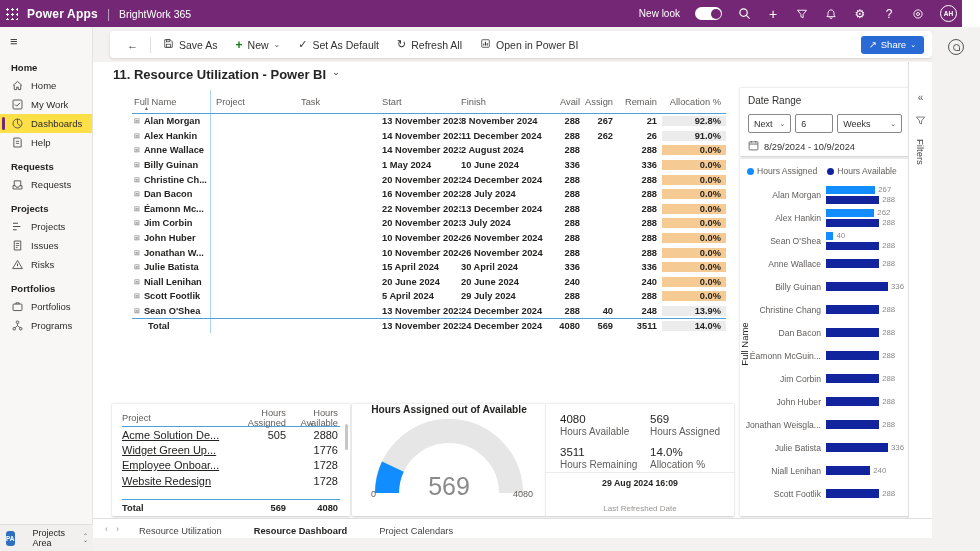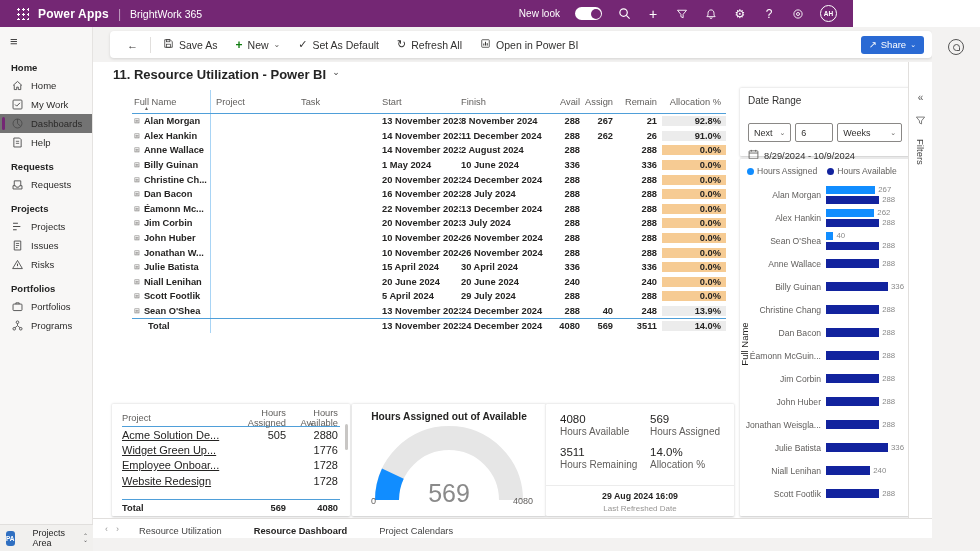--- a/index.html
+++ b/index.html
@@ -1,38 +1,38 @@
 <!DOCTYPE html>
 <html><head>
 <meta charset="utf-8">
 <style>
   *{margin:0;padding:0;box-sizing:border-box}
   body{font-family:"Liberation Sans","DejaVu Sans",sans-serif;background:#e8e8e8}
   .screen{position:relative;width:980px;height:551px;background:#fff;overflow:hidden}
 
   
-  .topbar{position:absolute;left:0;top:0;width:853px;height:27px;background:#742774;display:flex;align-items:center;justify-content:space-between;padding:0 16px;color:#fff}
+  .topbar{position:absolute;left:0;top:0;width:962px;height:27px;background:#742774;display:flex;align-items:center;justify-content:space-between;padding:0 5px;color:#fff}
   .tb-left{display:flex;align-items:center;gap:9px}
   .waffle{width:13px;height:13px;background-image:radial-gradient(circle,#fff 1.1px,transparent 1.3px);background-size:5px 5px;cursor:pointer}
   .app-name{font-size:12px;font-weight:700;letter-spacing:.2px}
   .hdr-div{opacity:.55;font-size:12px}
   .env-name{font-size:10.5px}
   .tb-right{display:flex;align-items:center;gap:15px}
   .newlook-lbl{font-size:10px}
   .toggle{width:27px;height:13px;background:#fff;border-radius:8px;position:relative;cursor:pointer}
   .toggle .knob{position:absolute;right:1.5px;top:1.5px;width:10px;height:10px;border-radius:50%;background:#742774}
   .hicon{width:14px;height:14px;display:flex;align-items:center;justify-content:center;font-size:12px;color:#fff;cursor:pointer}
   .avatar{width:17px;height:17px;border:1px solid #fff;border-radius:50%;font-size:6.5px;font-weight:700;display:flex;align-items:center;justify-content:center;cursor:pointer}
 
   
   .sidebar{position:absolute;left:0;top:27px;width:93px;height:497px;background:#f8f7f6;border-right:1px solid #e5e3e1}
   .hamburger{font-size:13px;color:#444;padding:7px 0 4px 10px;cursor:pointer}
   .nav-group-header{font-size:9.5px;font-weight:700;color:#242424;padding:9px 0 3px 11px}
   .nav-item{display:flex;align-items:center;gap:7px;height:19px;padding-left:11px;font-size:9.5px;color:#2b2a29;cursor:pointer;position:relative}
-  .nav-item.selected{background:#737373}
+  .nav-item.selected{background:#fde047}
   .nav-item.selected::before{content:"";position:absolute;left:2px;top:3px;bottom:3px;width:2.5px;background:#742774;border-radius:2px}
   .nav-ico{width:13px;height:13px;display:flex}
   .env-picker{position:absolute;left:0;top:524px;width:93px;height:27px;background:#f1f0ee;border-top:1px solid #e1dfdd;display:flex;align-items:center;gap:18px;padding:0 6px;cursor:pointer}
   .pa-badge{width:15px;height:15px;border-radius:3px;background:#2f6fc1;color:#fff;font-size:6.5px;font-weight:700;display:flex;align-items:center;justify-content:center}
   .env-lbl{font-size:9px;color:#242424;flex:1}
   .env-chev{display:flex;flex-direction:column;font-size:6px;line-height:4px;color:#555}
 
   
   .toolbar-strip{position:absolute;left:93px;top:27px;width:839px;height:35px;background:#f3f2f1}
   .toolbar{position:absolute;left:17px;top:4px;width:822px;height:27px;background:#fff;border-radius:4px;box-shadow:0 1px 3px rgba(0,0,0,.13);display:flex;align-items:center;padding:0 8px}
@@ -71,21 +71,21 @@
   .alloc-orange{background:#f6cb93}
   .alloc-gray{background:#ececec}
   .selcell{background:#d9d9d9}
   .trow.total{border-top:1px solid #4f9fd9}
   .trow.total .c-name{padding-left:16px}
 
   
   .card{position:absolute;background:#fff;box-shadow:0 0.5px 2.5px rgba(0,0,0,.22);border-radius:1px}
   .dr-card{left:647px;top:26px;width:170px;height:68px;padding:7px 8px}
   .dr-title{font-size:10px;color:#323130}
-  .dr-controls{display:flex;gap:4px;margin-top:17px}
+  .dr-controls{display:flex;gap:4px;margin-top:8px}
   .select,.dr-input{border:1px solid #8a8886;border-radius:2px;height:19px;font-size:9px;color:#323130;display:flex;align-items:center;justify-content:space-between;padding:0 5px;background:#fff;cursor:pointer}
   .dr-input{width:38px;font-family:inherit}
   .sel-next{width:44px}.sel-weeks{width:66px}
   .select .chev{font-size:7px;color:#605E5C}
   .dr-range{display:flex;align-items:center;gap:5px;margin-top:7px;font-size:9.3px;color:#323130}
 
   .chart-card{left:647px;top:97px;width:170px;height:357px;padding-top:7px}
   .legend{display:flex;gap:10px;font-size:8.6px;color:#605E5C;padding-left:7px;align-items:center}
   .leg-item{display:flex;align-items:center;gap:3px}
   .dot{width:7px;height:7px;border-radius:50%}
@@ -106,30 +106,30 @@
   .p-head{display:flex;height:18px;align-items:center;font-size:9.3px;color:#605E5C;border-bottom:1px solid #4f9fd9;position:relative}
   .p-c1{width:106px}.p-c2{width:58px;text-align:right}.p-c3{width:52px;text-align:right}
   .p-head .sort{position:absolute;right:26px;top:12px;font-size:5px}
   .p-rows{height:72px;overflow:hidden}
   .prow{display:flex;height:15.3px;align-items:center;font-size:11px;color:#252423}
   .prow a{color:#252423;text-decoration:underline;cursor:pointer}
   .p-total{display:flex;height:16px;align-items:center;font-size:9.3px;font-weight:700;color:#252423;border-top:1px solid #4f9fd9}
   .p-scroll{position:absolute;right:2px;top:20px;width:3px;height:26px;background:#c8c6c4;border-radius:2px;cursor:pointer}
 
   .gauge-card{left:259px;top:342px;width:194px;height:112px}
-  .g-title{text-align:center;font-size:10.2px;font-weight:700;color:#252423;margin-top:7px}
+  .g-title{text-align:center;font-size:10.2px;font-weight:700;color:#252423;}
   .g-wrap{display:flex;justify-content:center;margin-top:2px}
 
   .stats-card{left:453px;top:342px;width:188px;height:112px}
   .stats-grid{display:grid;grid-template-columns:90px 1fr;padding:9px 0 0 14px;row-gap:9px}
   .stat-val{font-size:11.5px;color:#252423}
   .stat-lbl{font-size:10px;color:#605E5C;margin-top:1px}
   .refresh-sec{position:absolute;left:0;right:0;bottom:3px;border-top:1px solid #ececec;padding-top:5px;text-align:center}
   .refresh-val{font-size:8.8px;font-weight:700;color:#252423}
-  .refresh-lbl{font-size:8px;color:#979593;margin-top:3px}
+  .refresh-lbl{font-size:8px;color:#979593;margin-top:16px}
 
   
   .filters-pane{position:absolute;left:908px;top:62px;width:24px;height:456px;background:#fff;border-left:1px solid #e1dfdd;display:flex;flex-direction:column;align-items:center;padding-top:30px;gap:9px}
   .fp-collapse{font-size:10px;color:#555;cursor:pointer}
   .fp-label{writing-mode:vertical-rl;font-size:9.5px;color:#444}
   .right-strip{position:absolute;left:932px;top:27px;width:48px;height:524px;background:#f3f2f1;display:flex;justify-content:center}
   .copilot{margin-top:12px;width:16px;height:16px;border:1.3px solid #555;border-radius:50%;position:relative;cursor:pointer}
   .copilot::after{content:"";position:absolute;left:4px;top:4px;width:5px;height:5px;border:1.2px solid #555;border-radius:50% 50% 0 50%}
 
   

